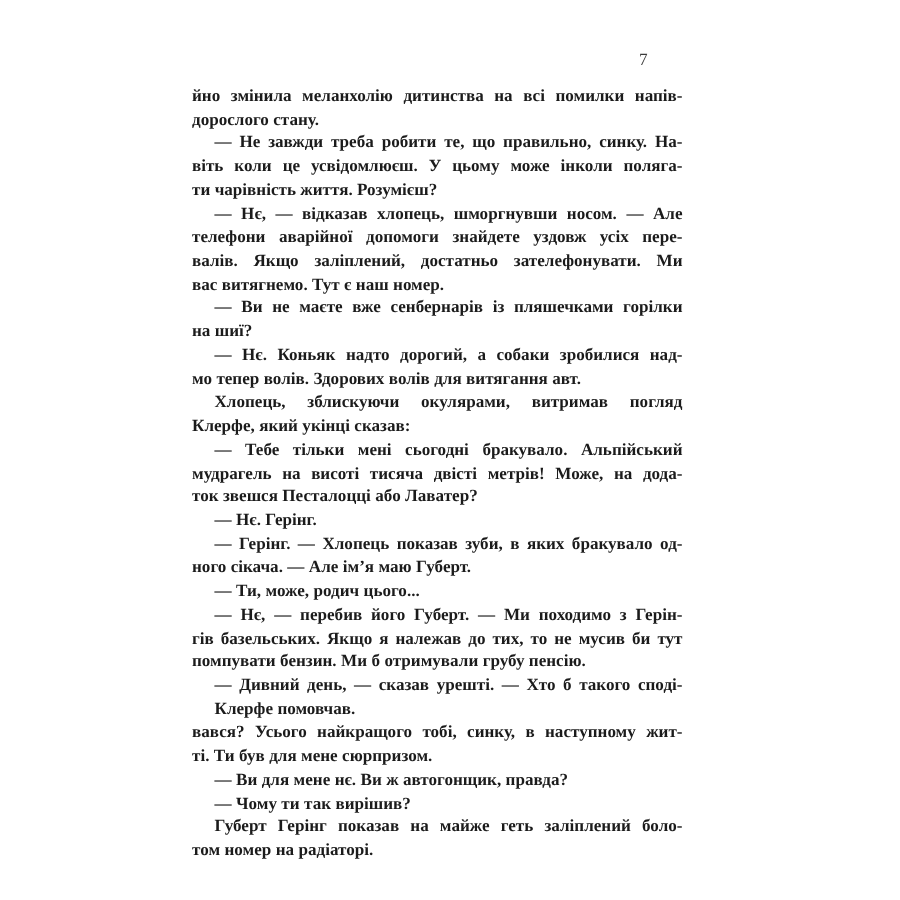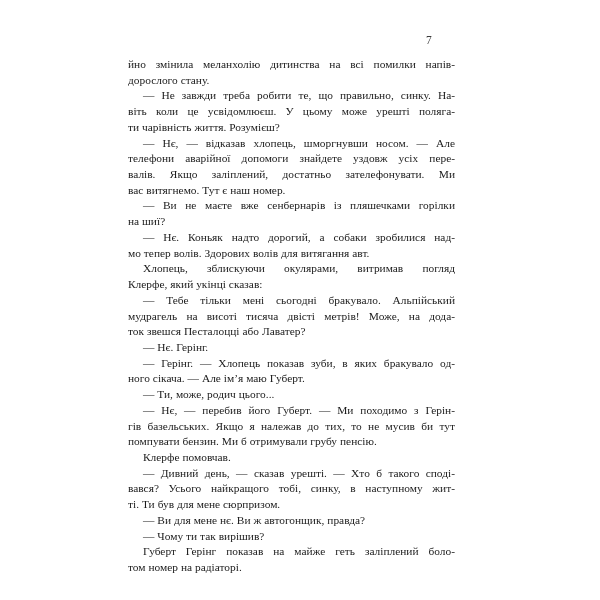--- a/index.html
+++ b/index.html
@@ -47,20 +47,21 @@
   #textblock p {
     margin: 0;
     text-indent: 0;
   }
   
   .ln {
     display: block;
     text-align: justify;
     text-align-last: justify;
     white-space: pre-wrap;
+    font-weight: bold;
   }
   .ln.last {
     text-align-last: left;
   }
   .ln.indent {
     text-indent: 15px;
   }
 </style>
 </head>
 <body>
@@ -69,21 +70,21 @@
 
   <div id="folio">
     <span class="folio-num">7</span>
   </div>
 
   <div id="textblock">
     <p id="lines-host">
         <span class="ln">йно змінила меланхолію дитинства на всі помилки напів-</span>
         <span class="ln last">дорослого стану.</span>
         <span class="ln indent">— Не завжди треба робити те, що правильно, синку. На-</span>
-        <span class="ln">віть коли це усвідомлюєш. У цьому може урешті поляга-</span>
+        <span class="ln">віть коли це усвідомлюєш. У цьому може інколи поляга-</span>
         <span class="ln last">ти чарівність життя. Розумієш?</span>
         <span class="ln indent">— Нє, — відказав хлопець, шморгнувши носом. — Але</span>
         <span class="ln">телефони аварійної допомоги знайдете уздовж усіх пере-</span>
         <span class="ln">валів. Якщо заліплений, достатньо зателефонувати. Ми</span>
         <span class="ln last">вас витягнемо. Тут є наш номер.</span>
         <span class="ln indent">— Ви не маєте вже сенбернарів із пляшечками горілки</span>
         <span class="ln last">на шиї?</span>
         <span class="ln indent">— Нє. Коньяк надто дорогий, а собаки зробилися над-</span>
         <span class="ln last">мо тепер волів. Здорових волів для витягання авт.</span>
         <span class="ln indent">Хлопець, зблискуючи окулярами, витримав погляд</span>
@@ -91,22 +92,22 @@
         <span class="ln indent">— Тебе тільки мені сьогодні бракувало. Альпійський</span>
         <span class="ln">мудрагель на висоті тисяча двісті метрів! Може, на дода-</span>
         <span class="ln last">ток звешся Песталоцці або Лаватер?</span>
         <span class="ln last indent">— Нє. Герінг.</span>
         <span class="ln indent">— Герінг. — Хлопець показав зуби, в яких бракувало од-</span>
         <span class="ln last">ного сікача. — Але ім’я маю Губерт.</span>
         <span class="ln last indent">— Ти, може, родич цього...</span>
         <span class="ln indent">— Нє, — перебив його Губерт. — Ми походимо з Герін-</span>
         <span class="ln">гів базельських. Якщо я належав до тих, то не мусив би тут</span>
         <span class="ln last">помпувати бензин. Ми б отримували грубу пенсію.</span>
+        <span class="ln indent">— Дивний день, — сказав урешті. — Хто б такого споді-</span>
         <span class="ln last indent">Клерфе помовчав.</span>
-        <span class="ln indent">— Дивний день, — сказав урешті. — Хто б такого споді-</span>
         <span class="ln">вався? Усього найкращого тобі, синку, в наступному жит-</span>
         <span class="ln last">ті. Ти був для мене сюрпризом.</span>
         <span class="ln last indent">— Ви для мене нє. Ви ж автогонщик, правда?</span>
         <span class="ln last indent">— Чому ти так вирішив?</span>
         <span class="ln indent">Губерт Герінг показав на майже геть заліплений боло-</span>
         <span class="ln last">том номер на радіаторі.</span>
       </p>
   </div>
 
 </div>

